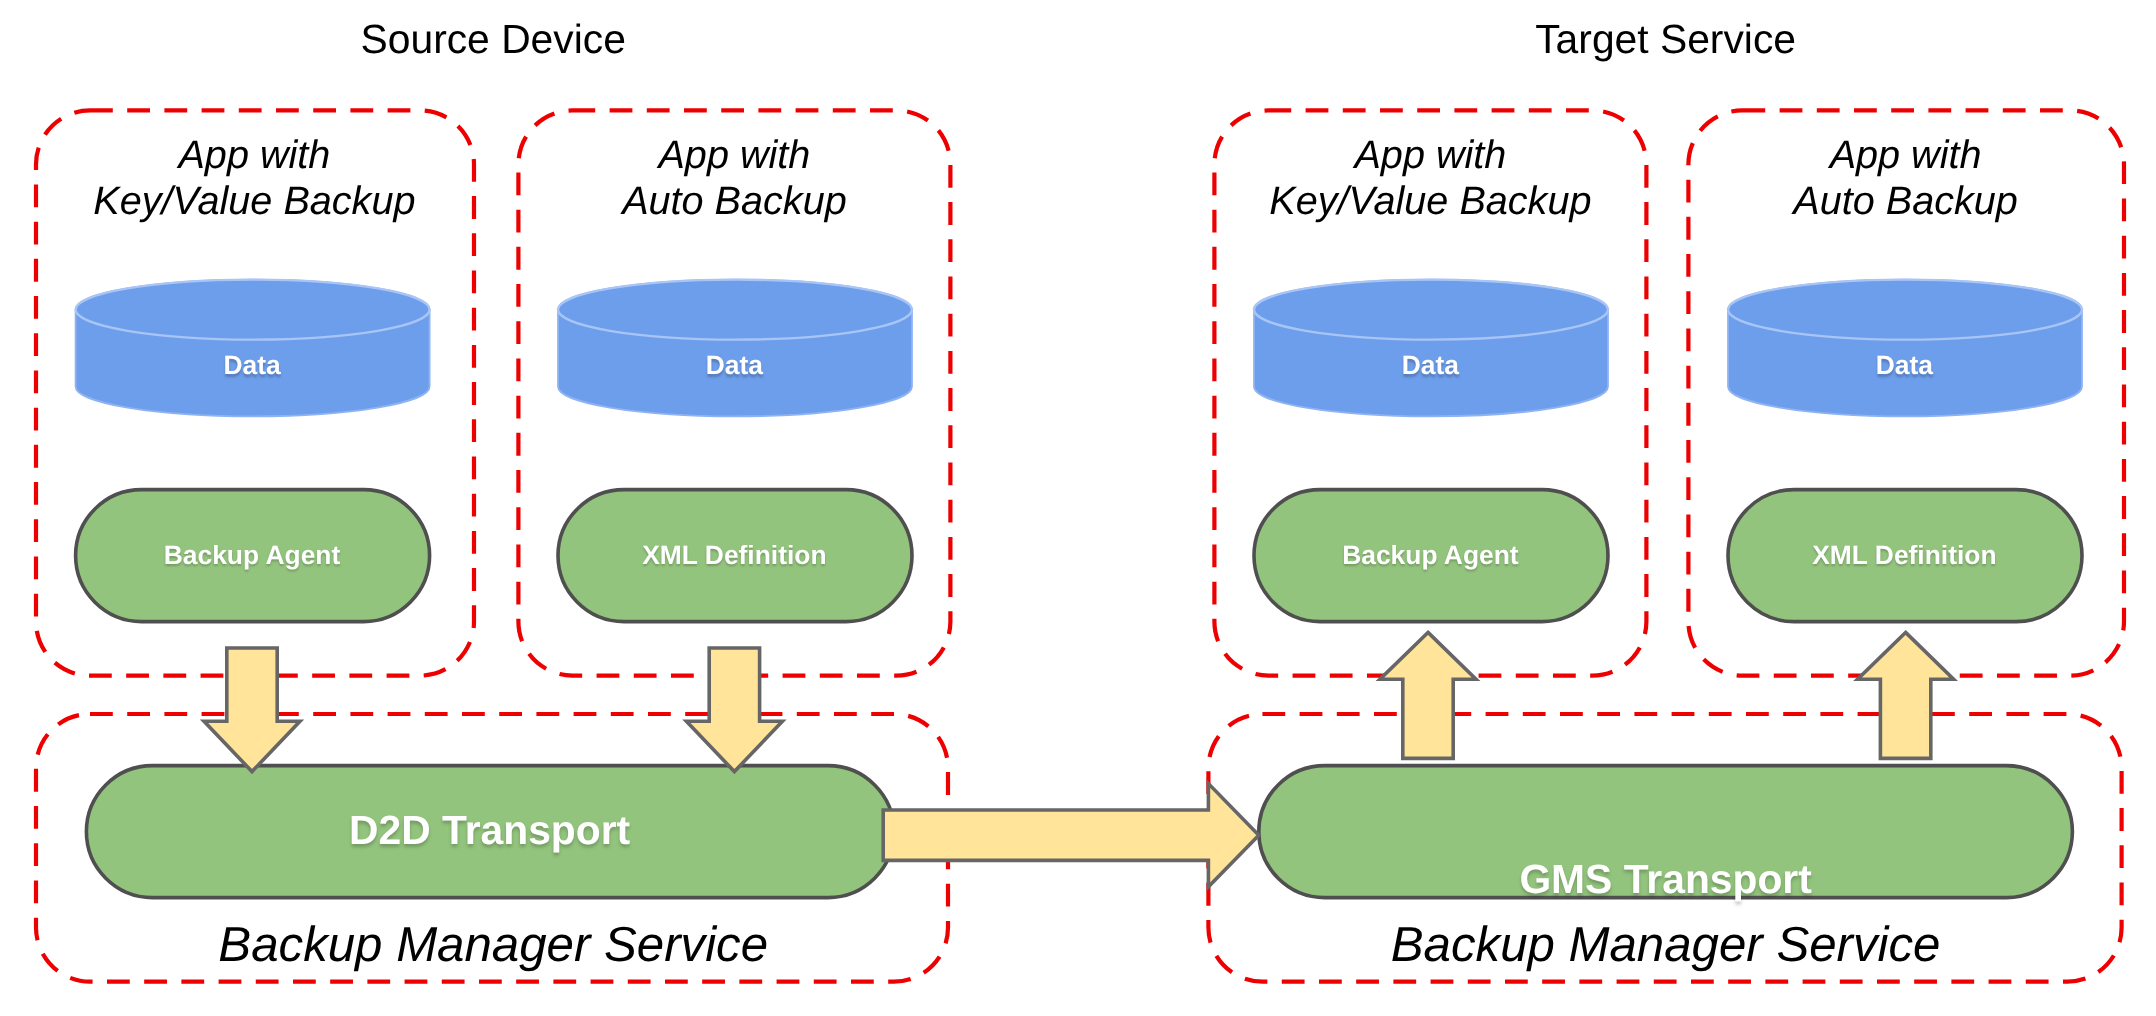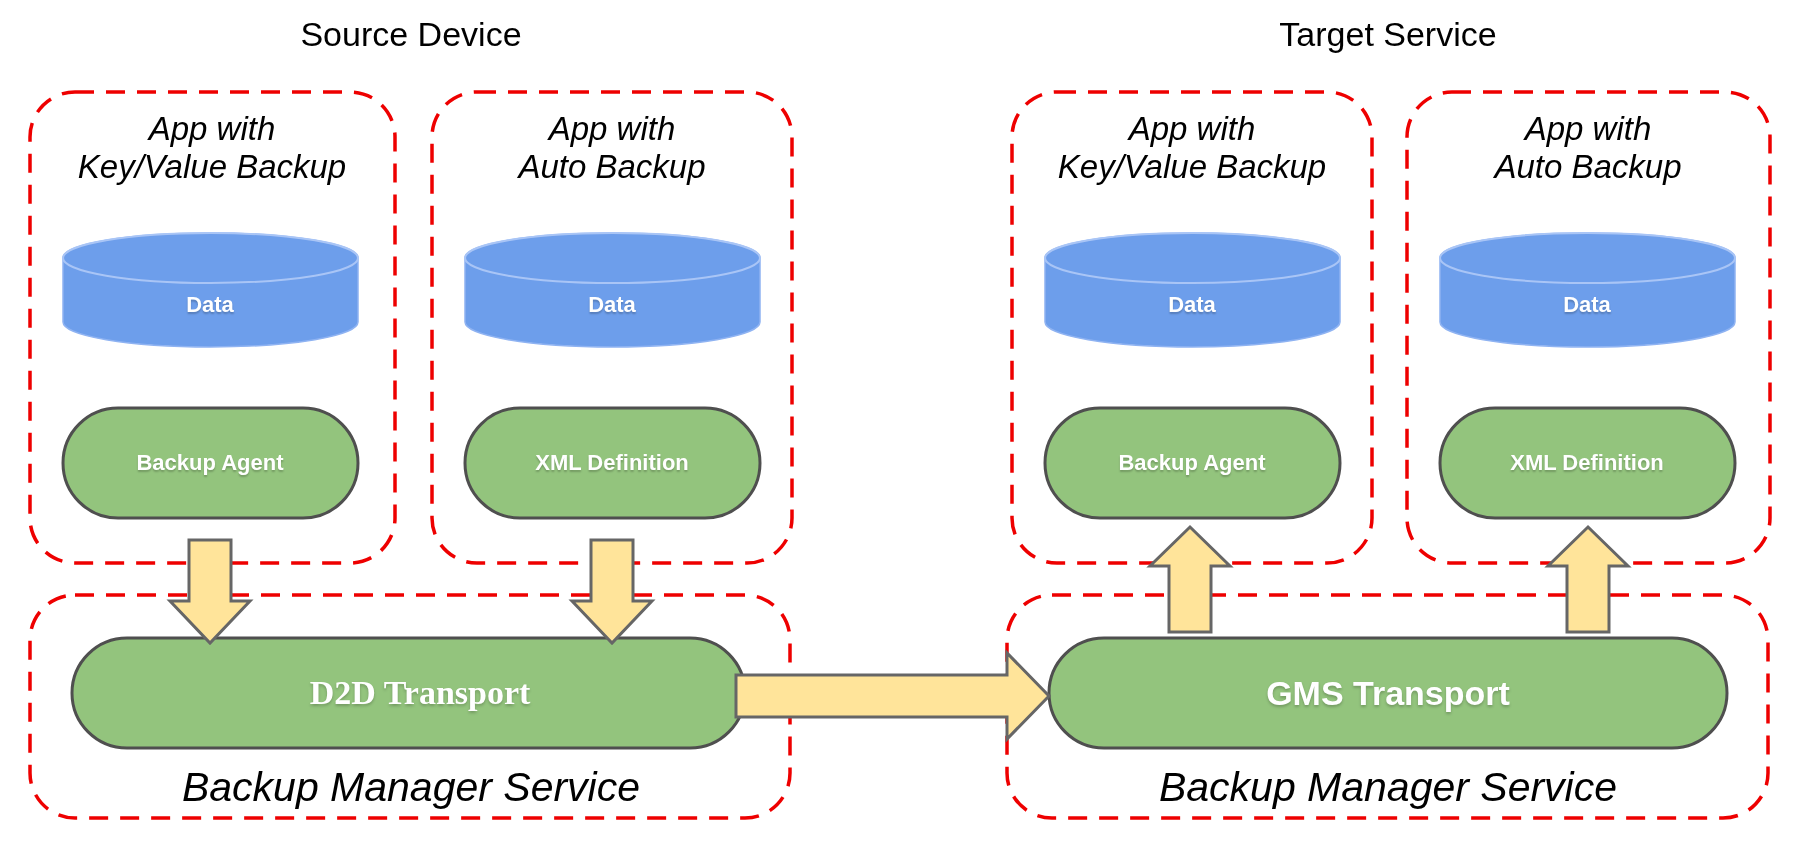--- a/index.html
+++ b/index.html
@@ -89,19 +89,19 @@
   <div class="txt shape-label" style="left:210px;top:305px;">Data</div>
   <div class="txt shape-label" style="left:612px;top:305px;">Data</div>
   <div class="txt shape-label" style="left:1192px;top:305px;">Data</div>
   <div class="txt shape-label" style="left:1587px;top:305px;">Data</div>
 
   <div class="txt shape-label" style="left:210px;top:463px;">Backup Agent</div>
   <div class="txt shape-label" style="left:612px;top:463px;">XML Definition</div>
   <div class="txt shape-label" style="left:1192px;top:463px;">Backup Agent</div>
   <div class="txt shape-label" style="left:1587px;top:463px;">XML Definition</div>
 
-  <div class="txt transport-label" style="left:420px;top:693px;font-family:Liberation Serif, serif;">D2D Transport</div>
-  <div class="txt transport-label" style="left:1388px;top:693px;">GMS Transport</div>
+  <div class="txt transport-label" style="left:408px;top:693px;">D2D Transport</div>
+  <div class="txt transport-label" style="left:1388px;top:734px;">GMS Transport</div>
 
   <div class="txt service-label" style="left:411px;top:787px;">Backup Manager Service</div>
   <div class="txt service-label" style="left:1388px;top:787px;">Backup Manager Service</div>
 
 </div>
 
 </body></html>

